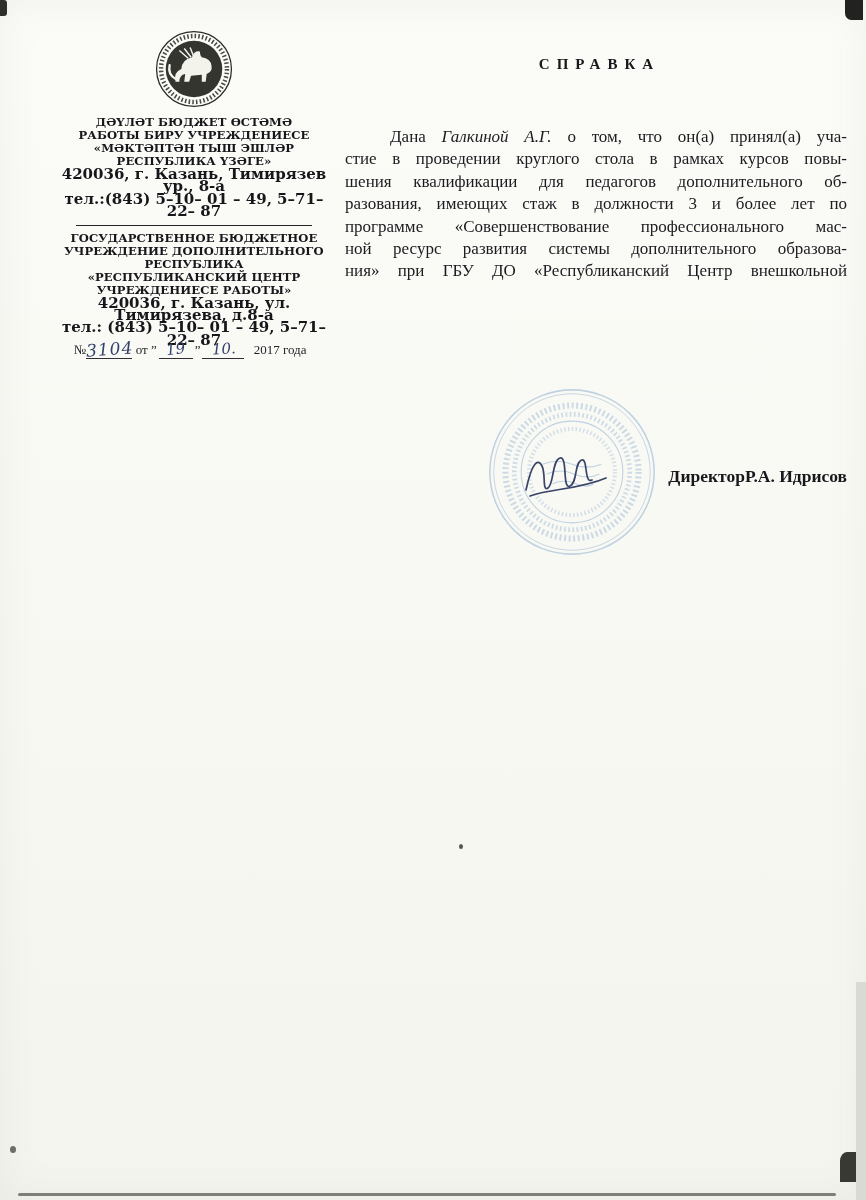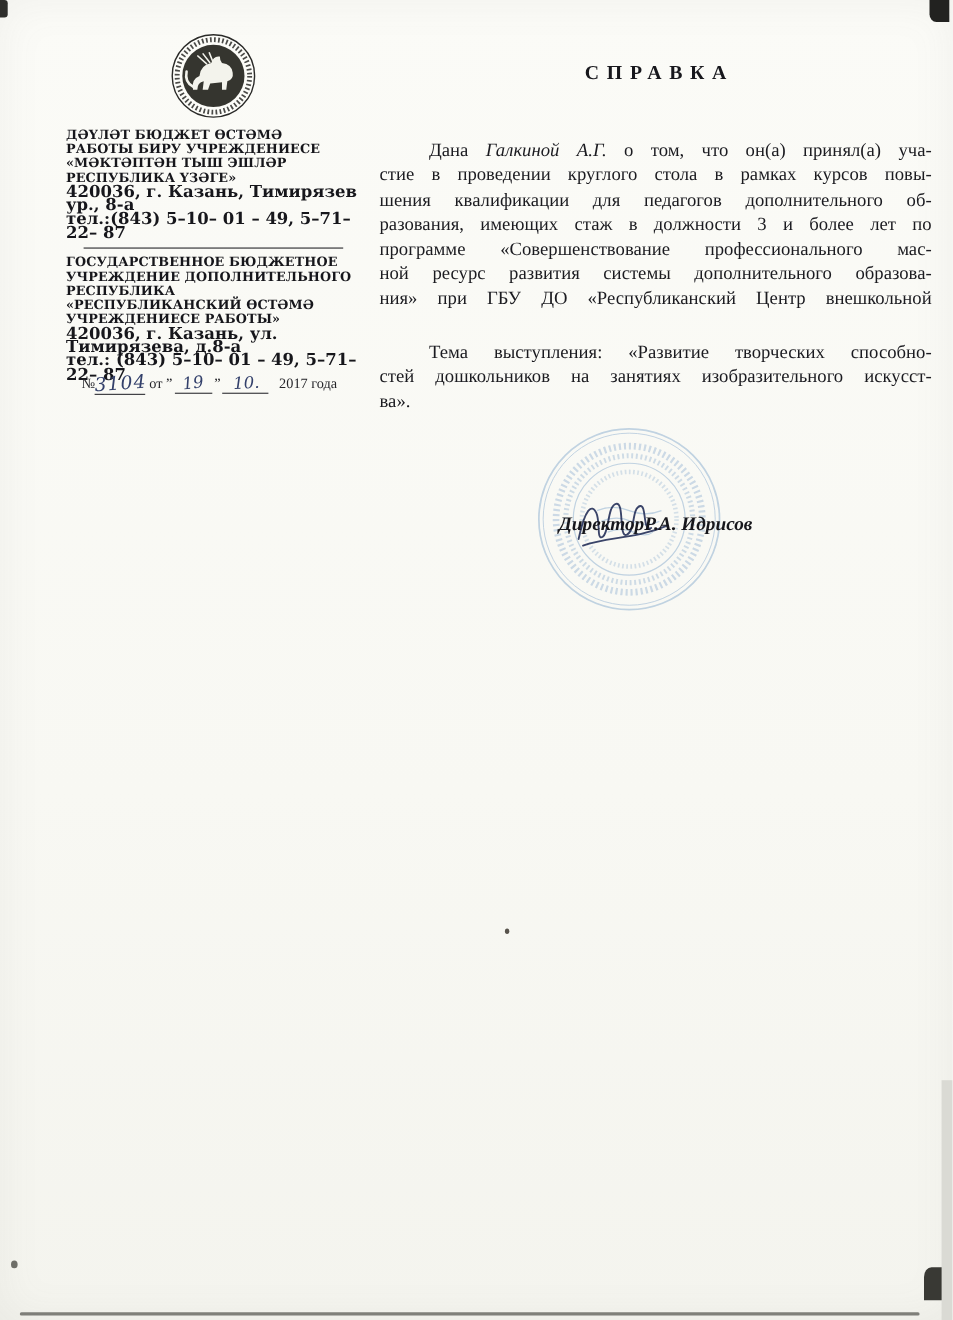--- a/index.html
+++ b/index.html
@@ -13,20 +13,21 @@
   }
   .page {
     position:absolute; inset:0;
     background:linear-gradient(180deg,#fbfbf7 0%,#f8f8f3 60%,#f4f4ee 100%);
     box-shadow:inset 0 0 40px rgba(120,120,110,0.08);
   }
 
   
   .letterhead {
     position:absolute; left:60px; top:30px; width:268px;
+    text-align:center;
     font-family:"DejaVu Serif","Liberation Serif",serif;
     font-weight:bold; color:#16161b;
   }
   .emblem { display:block; margin:0 auto 8px; }
   .lh-line  { font-size:11.6px; line-height:13px; letter-spacing:.1px; }
   .lh-small { font-size:15px; line-height:12.4px; }
   .lh-divider {
     width:236px; margin:7px auto 6px;
     border-top:1.6px solid #26262a;
   }
@@ -50,41 +51,41 @@
     color:#33406b; display:inline-block;
   }
   .hand-no  { font-size:17px; transform:rotate(-4deg) translateY(1px); letter-spacing:1px; }
   .hand-day { font-size:15px; transform:rotate(-7deg); }
   .hand-mon { font-size:15px; transform:rotate(-3deg); }
 
   
   .doc-title {
     position:absolute; left:345px; top:56px; width:502px;
     text-align:center; font-weight:bold;
-    font-size:18px; letter-spacing:7px; text-indent:7px;
+    font-size:15px; letter-spacing:7px; text-indent:7px;
     color:#17171c;
   }
 
   
   .doc-body { position:absolute; left:345px; top:126px; width:502px; }
   .body-line {
     font-size:17px; line-height:22.4px;
     text-align:justify; text-align-last:justify;
     color:#1b1b20;
   }
   .body-line.last { text-align-last:left; }
   .first-line { padding-left:45px; }
   .para2 { margin-top:26px; }
   .name-italic { font-style:italic; }
 
   
   .director-row {
     position:absolute; left:345px; top:466px; width:502px;
-    display:flex; justify-content:center;
-    font-weight:bold; font-size:17.5px; color:#17171c;font-style:italic;
+    display:flex; justify-content:flex-end;
+    font-weight:bold; font-size:17.5px; color:#17171c;
   }
 
   
   .stamp {
     position:absolute; left:484px; top:384px;
     pointer-events:none; mix-blend-mode:multiply; opacity:.8;
   }
   .signature {
     position:absolute; left:518px; top:444px;
     pointer-events:none;
@@ -123,21 +124,21 @@
       <div class="lh-small">420036, г. Казань, Тимирязев ур., 8-а</div>
       <div class="lh-small">тел.:(843)  5–10– 01 – 49, 5–71– 22– 87</div>
     </div>
 
     <div class="lh-divider"></div>
 
     <div>
       <div class="lh-line">ГОСУДАРСТВЕННОЕ БЮДЖЕТНОЕ</div>
       <div class="lh-line">УЧРЕЖДЕНИЕ ДОПОЛНИТЕЛЬНОГО</div>
       <div class="lh-line">РЕСПУБЛИКА</div>
-      <div class="lh-line">«РЕСПУБЛИКАНСКИЙ ӨСТӘМӘ</div>
+      <div class="lh-line">«РЕСПУБЛИКАНСКИЙ ЦЕНТР</div>
       <div class="lh-line">УЧРЕЖДЕНИЕСЕ РАБОТЫ»</div>
       <div class="lh-small">420036, г. Казань, ул. Тимирязева, д.8-а</div>
       <div class="lh-small">тел.: (843)  5–10– 01 – 49, 5–71– 22– 87</div>
     </div>
   </div>
 
   <div class="ref-line">
     <span>№</span><span class="blank blank-no"><span class="hand hand-no">3104</span></span>
     <span>от</span>
     <span>”</span><span class="blank blank-day"><span class="hand hand-day">19</span></span><span>”</span><span class="blank blank-mon"><span class="hand hand-mon">10.</span></span>
@@ -150,25 +151,20 @@
     <div>
       <div class="body-line first-line"><span>Дана </span><span class="name-italic">Галкиной А.Г.</span><span> о том, что он(а) принял(а) уча-</span></div>
       <div class="body-line">стие в проведении круглого стола в рамках курсов повы-</div>
       <div class="body-line">шения квалификации для педагогов дополнительного об-</div>
       <div class="body-line">разования, имеющих стаж в должности 3 и более лет по</div>
       <div class="body-line">программе «Совершенствование профессионального мас-</div>
       <div class="body-line">ной ресурс развития системы дополнительного образова-</div>
       <div class="body-line">ния» при ГБУ ДО «Республиканский Центр внешкольной</div>
     </div>
 
-    <div class="para2">
-      <div class="body-line first-line">Тема выступления: «Развитие творческих способно-</div>
-      <div class="body-line">стей дошкольников на занятиях изобразительного искусст-</div>
-      <div class="body-line last">ва».</div>
-    </div>
   </div>
 
   <svg class="stamp" width="176" height="176" viewBox="-90 -90 180 180">
     <g stroke="#6e9cce" fill="none" opacity="0.5">
       <circle r="84" stroke-width="1.6"></circle>
       <circle r="80" stroke-width="0.9"></circle>
       <circle r="52" stroke-width="1.1"></circle>
       <circle r="68" stroke-width="6.2" stroke-dasharray="2 2.7" opacity="0.8"></circle>
       <circle r="59" stroke-width="4.8" stroke-dasharray="1.8 2.5" opacity="0.75"></circle>
       <circle r="44" stroke-width="4.2" stroke-dasharray="1.6 2.3" opacity="0.65"></circle>

